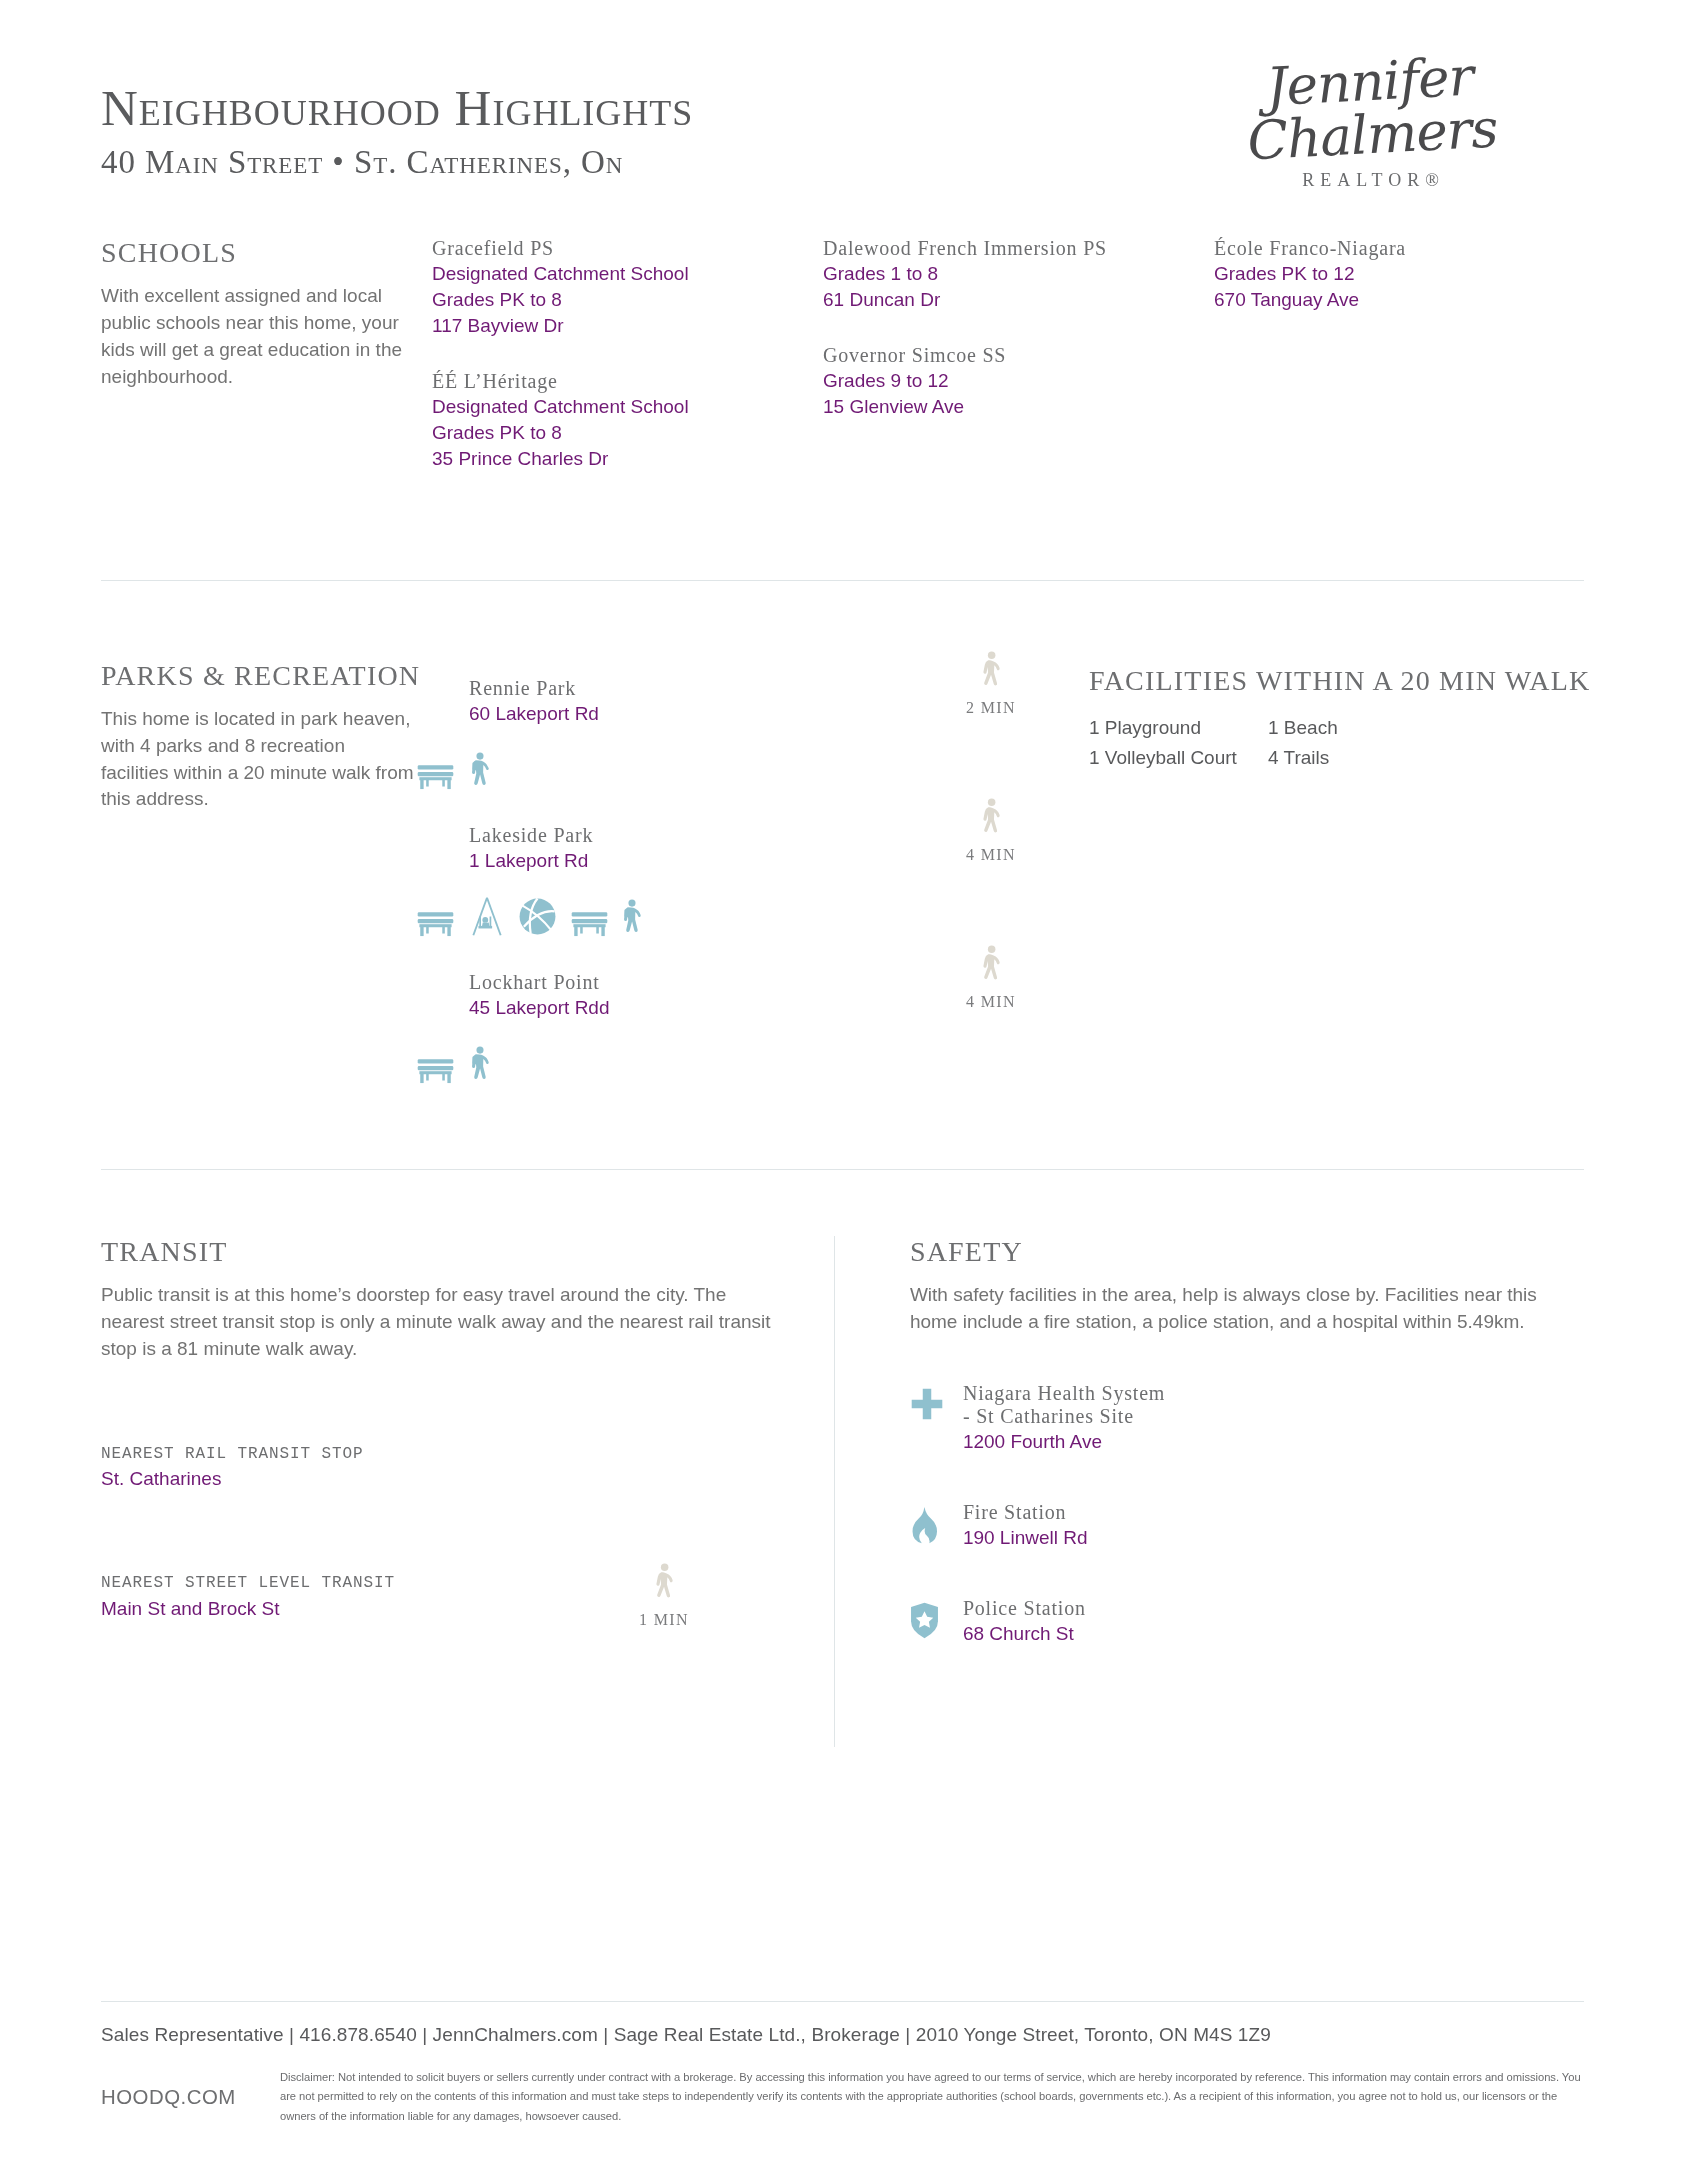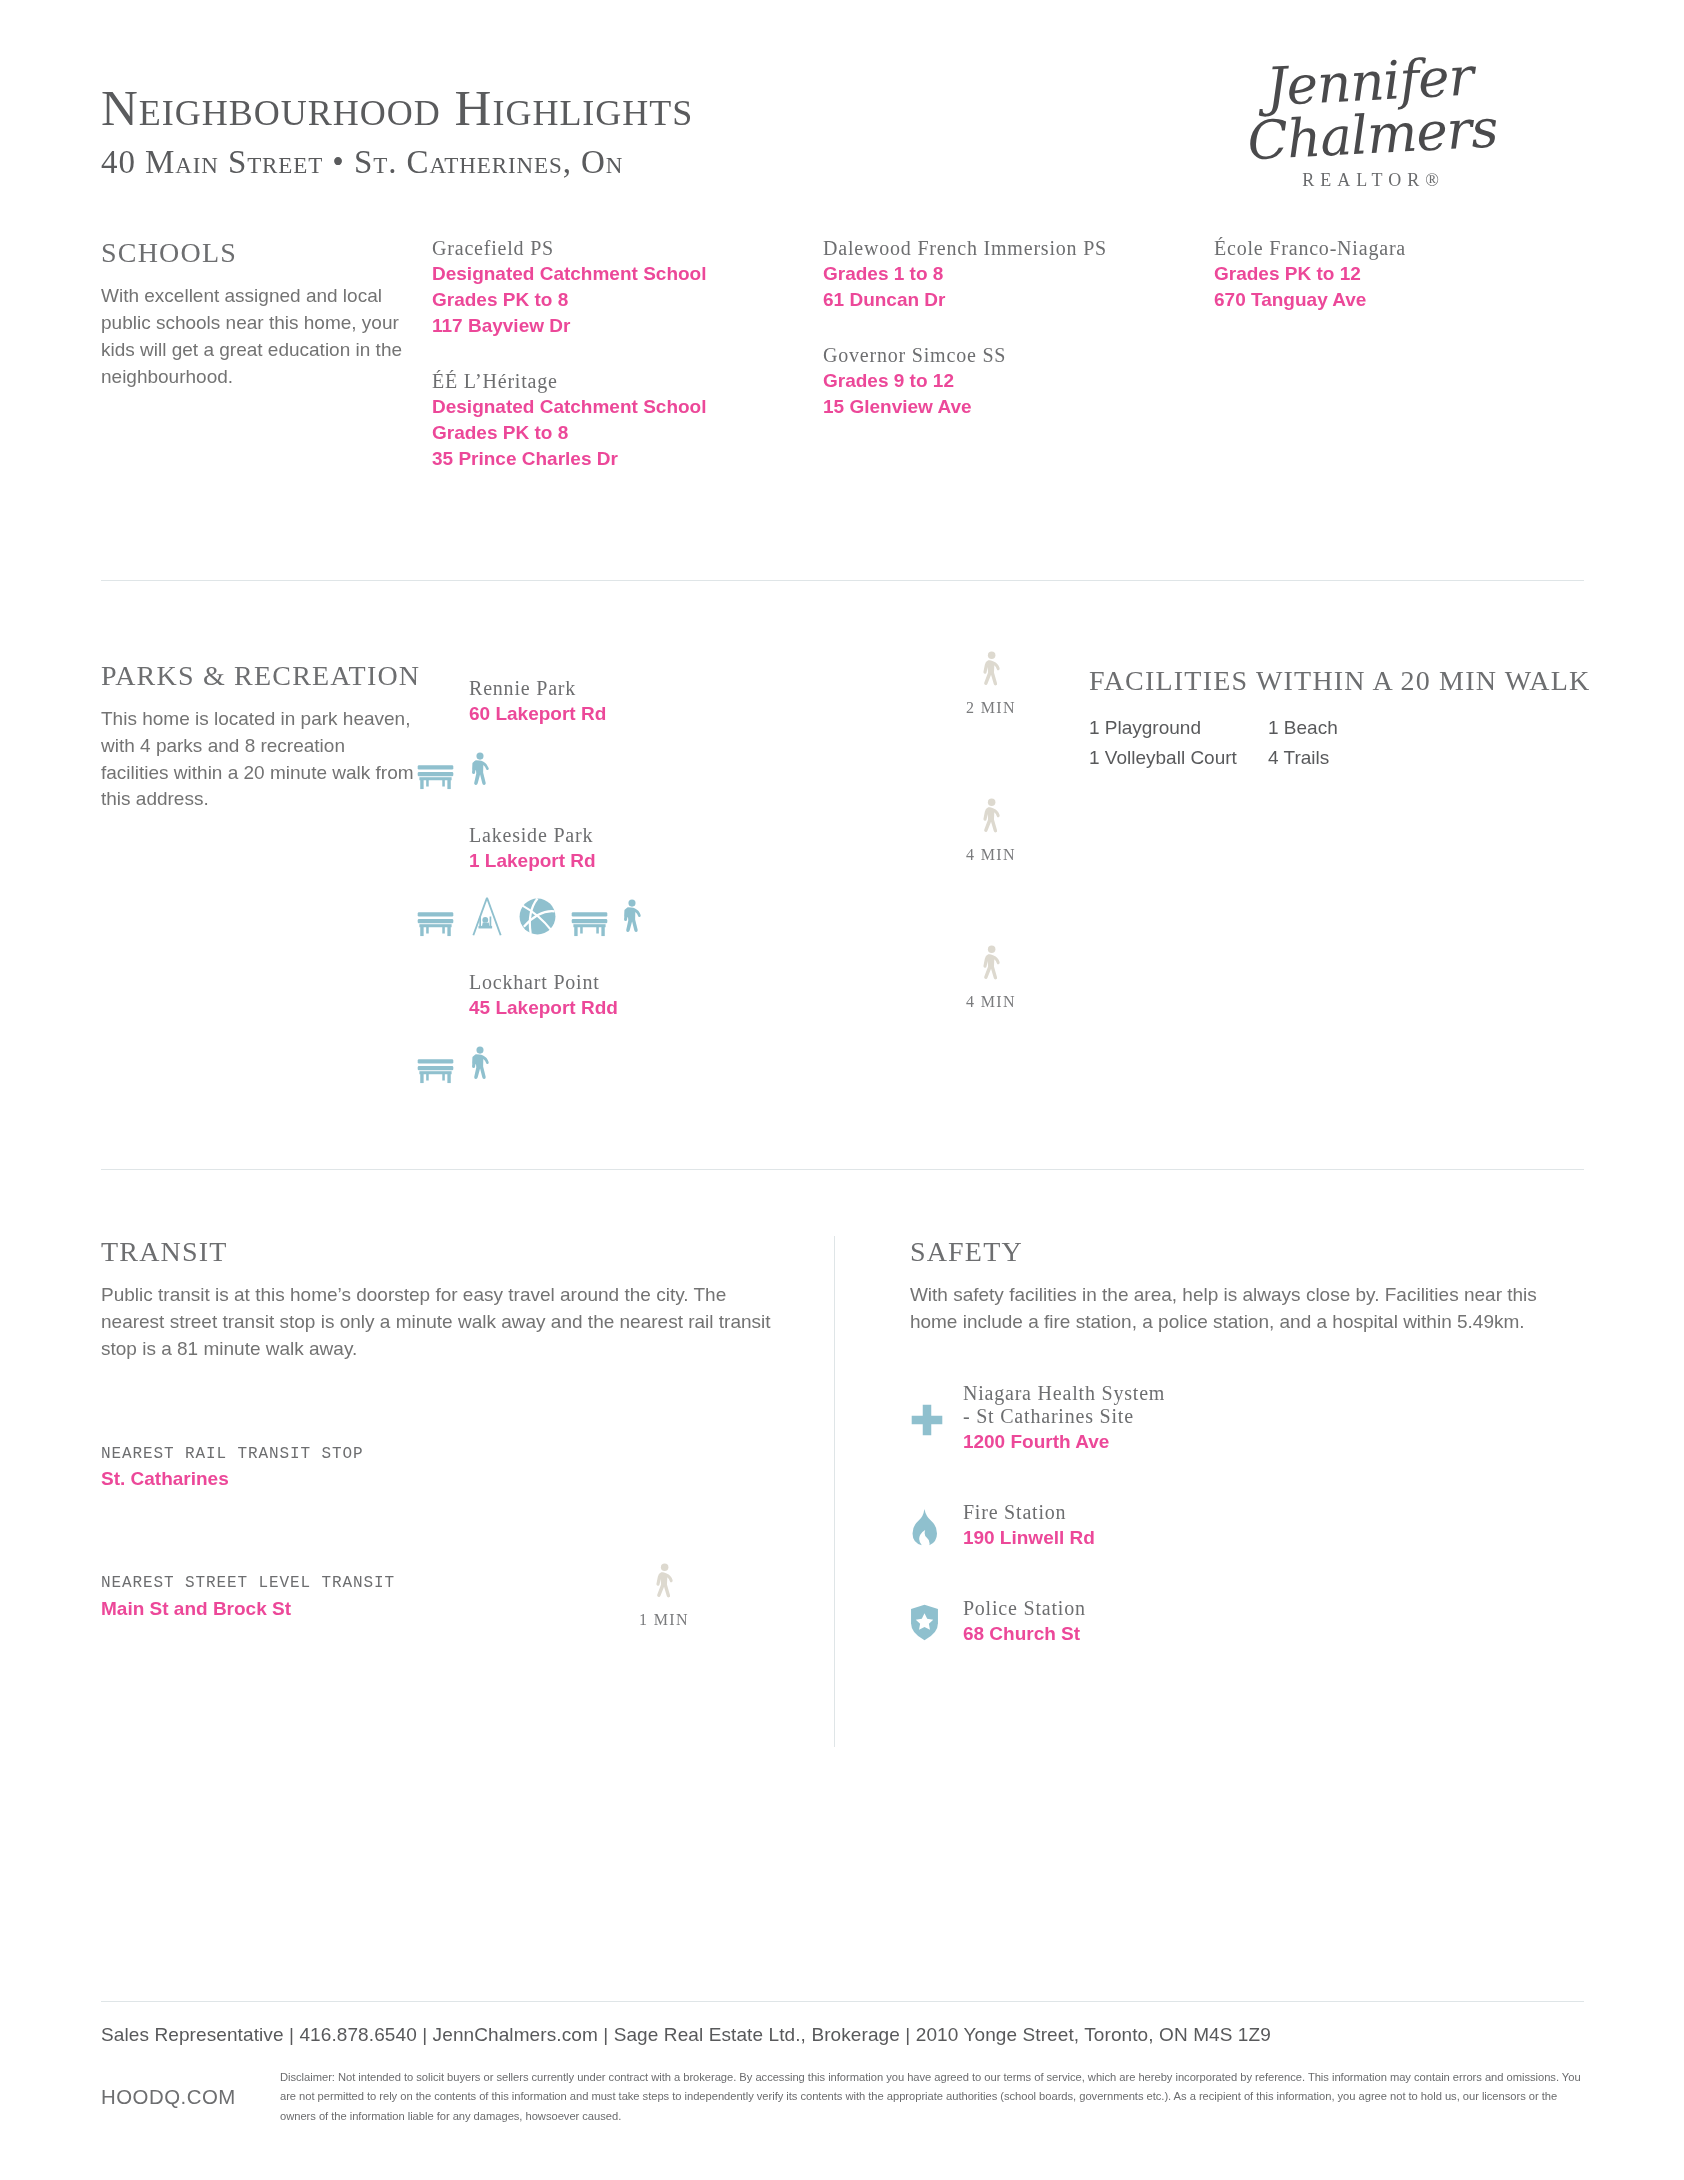--- a/index.html
+++ b/index.html
@@ -74,21 +74,21 @@
     margin: 0;
   }
   .poi-name {
     font-family: "Liberation Serif", serif;
     font-size: 20px;
     letter-spacing: 0.8px;
     color: #6d6e70;
     line-height: 1.18;
     margin: 0;
   }
-  .poi-line { font-size: 19px; line-height: 1.38; color: #ec4899; margin: 0; font-weight: bold; }
+  .poi-line { font-size: 19px; line-height: 1.38; color: #701a75; margin: 0; }
 
   .divider { height: 0.9px; background: #dfe5e7; width: 100%; }
 
   
   .schools { position: relative; margin-top: 61px; display: flex; gap: 16px; }
   .schools .col-intro { width: 315px; flex: none; }
   .schools .col { width: 375px; flex: none; }
   .school-block { margin-bottom: 31px; }
   .school-block:last-child { margin-bottom: 0; }
 
@@ -131,21 +131,21 @@
     font-size: 16px;
     letter-spacing: 0.9px;
     color: #6d6e70;
     margin: 0 0 3.4px 0;
   }
   .transit-stop { margin-top: 82px; position: relative; }
   .transit-stop .walk {
     position: absolute; right: 94px; top: -12px;
     display: flex; flex-direction: column; align-items: center;
   }
-  .safety-row { display: flex; align-items: center; margin-top: 46px; }
+  .safety-row { display: flex; align-items: flex-start; margin-top: 46px; }
   .safety-icon { width: 53px; flex: none; padding-top: 5.1px; }
 
   
   .footer { position: absolute; left: 101px; right: 101px; bottom: 55px; }
   .footer-rule { height: 0.9px; background: #dfe5e7; }
   .footer-main {
     font-size: 19px;
     color: #58595b;
     margin-top: 22px;
     letter-spacing: 0.1px;

